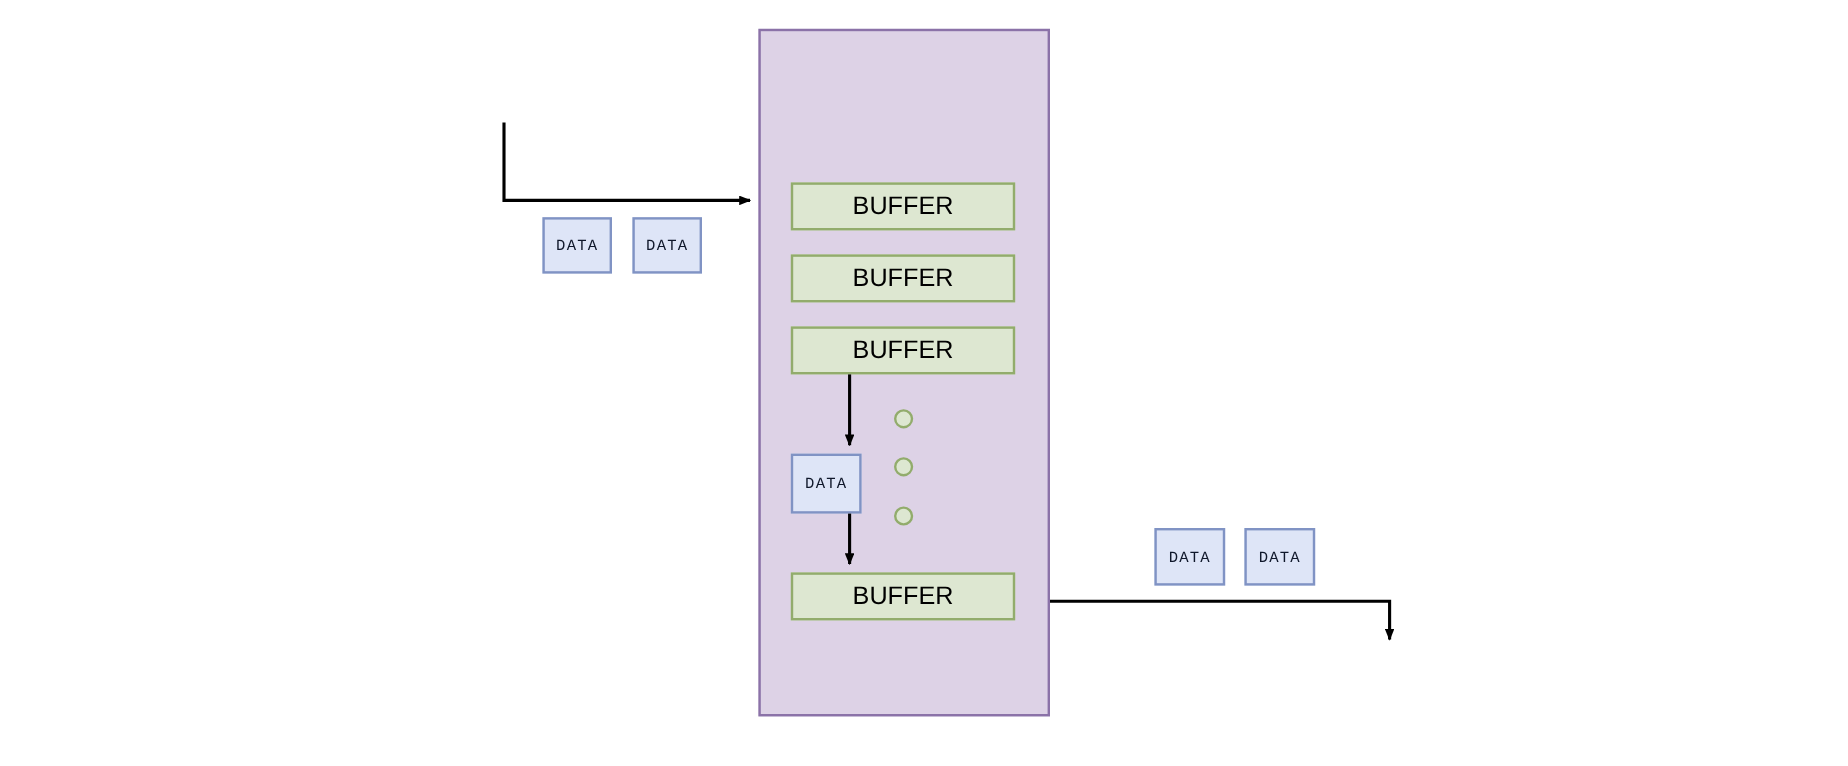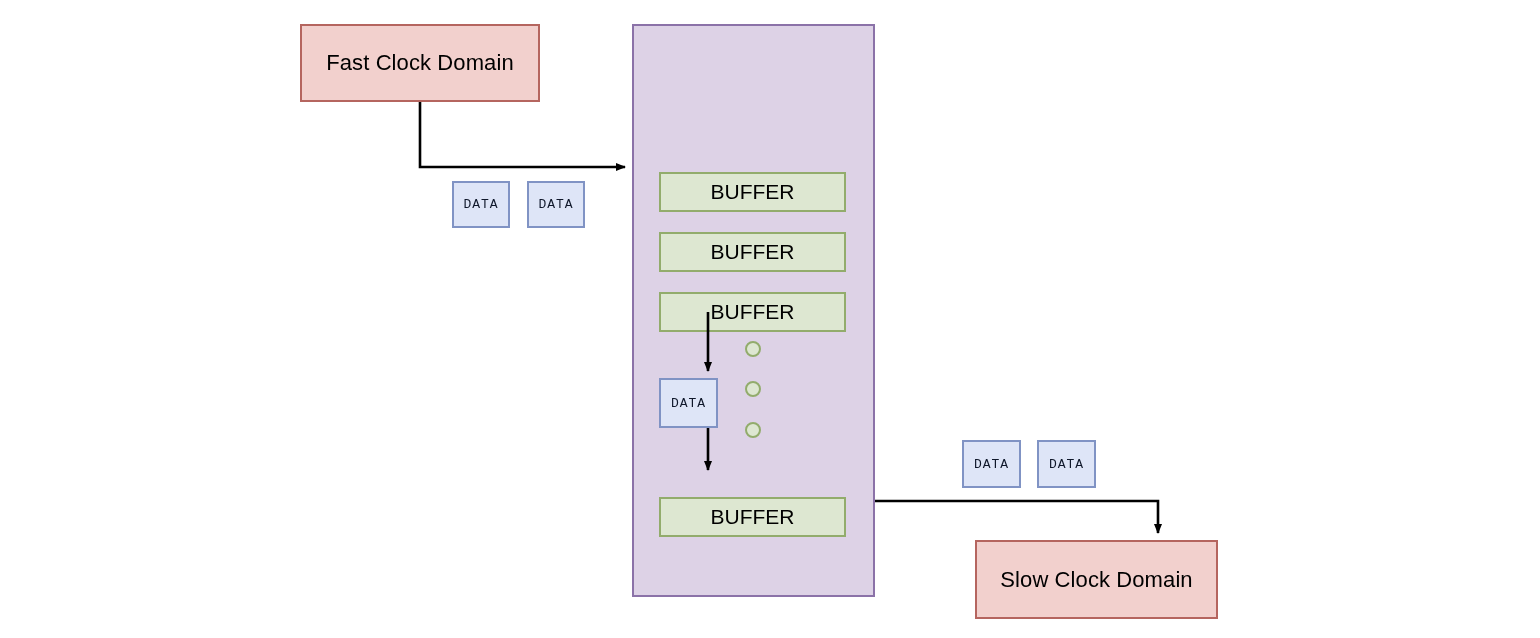--- a/index.html
+++ b/index.html
@@ -37,21 +37,20 @@
     background: #ddd2e6;
     border: 2px solid #8b72a8;
   }
   
   .buffer-box {
     background: #dde7d1;
     border: 2px solid #92ac6c;
     color: #000000;
     font-size: 21px;
     font-family: "Liberation Sans", sans-serif;
-    margin-top: 20px;
   }
   
   .data-box {
     background: #dee5f7;
     border: 2px solid #8093c4;
     color: #0f172a;
     font-size: 13px;
     font-family: "Liberation Mono", monospace;
     letter-spacing: 1px;
   }
@@ -80,27 +79,21 @@
 </style>
 </head>
 <body>
 
 <div id="canvas">
 
   <div class="node fifo-container" style="left:632px; top:24px; width:243px; height:573px;">
     
   </div>
 
-  <div class="node domain-box" style="left:300px; top:24px; width:240px; height:78px;">
-    <span>Fast Clock Domain</span>
-  </div>
 
-  <div class="node domain-box" style="left:975px; top:540px; width:243px; height:79px;">
-    <span>Slow Clock Domain</span>
-  </div>
 
   <div class="node buffer-box" style="left:659px; top:152px; width:187px; height:40px;">
     <span>BUFFER</span>
   </div>
 
   <div class="node buffer-box" style="left:659px; top:212px; width:187px; height:40px;">
     <span>BUFFER</span>
   </div>
 
   <div class="node buffer-box" style="left:659px; top:272px; width:187px; height:40px;">

